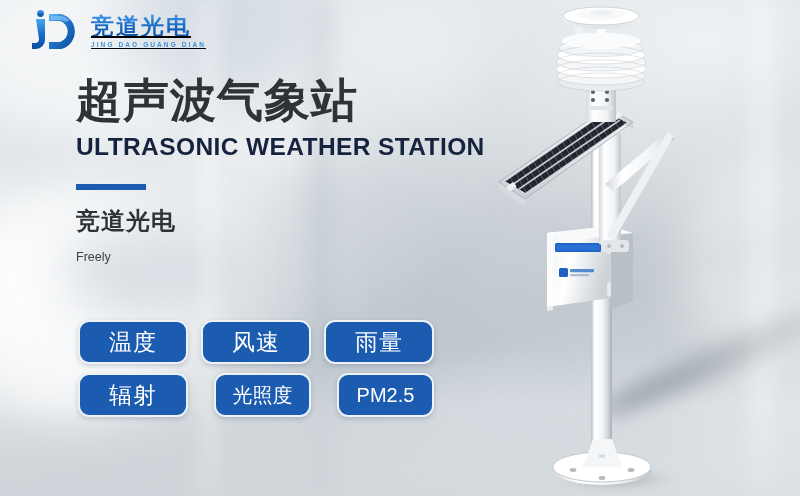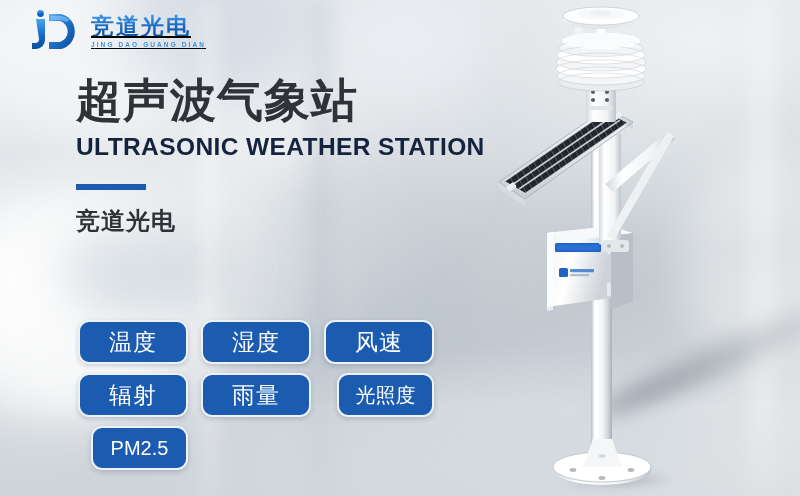--- a/index.html
+++ b/index.html
@@ -178,29 +178,29 @@
 
   <div class="headline">
     <div class="title-cn">超声波气象站</div>
     <div class="title-en">ULTRASONIC WEATHER STATION</div>
     <div class="divider"></div>
   </div>
 
   <div class="subblock">
     <div class="sub-cn">竞道光电</div>
     <div class="sub-en">
+      <div>Freely</div>
     </div>
   </div>
 
   <div class="tags">
     <div class="tag">温度</div>
-    <div class="tag">湿度</div>
     <div class="tag">风速</div>
+    <div class="tag">雨量</div>
     <div class="tag">辐射</div>
-    <div class="tag">雨量</div>
     <div class="tag small">光照度</div>
     <div class="tag small">PM2.5</div>
   </div>
 
   <div class="device">
     <svg viewBox="0 0 345 496" width="345" height="496" aria-hidden="true">
       <defs>
         <linearGradient id="poleG" x1="0" y1="0" x2="1" y2="0">
           <stop offset="0%" stop-color="#b9bfc5"></stop>
           <stop offset="18%" stop-color="#ffffff"></stop>

